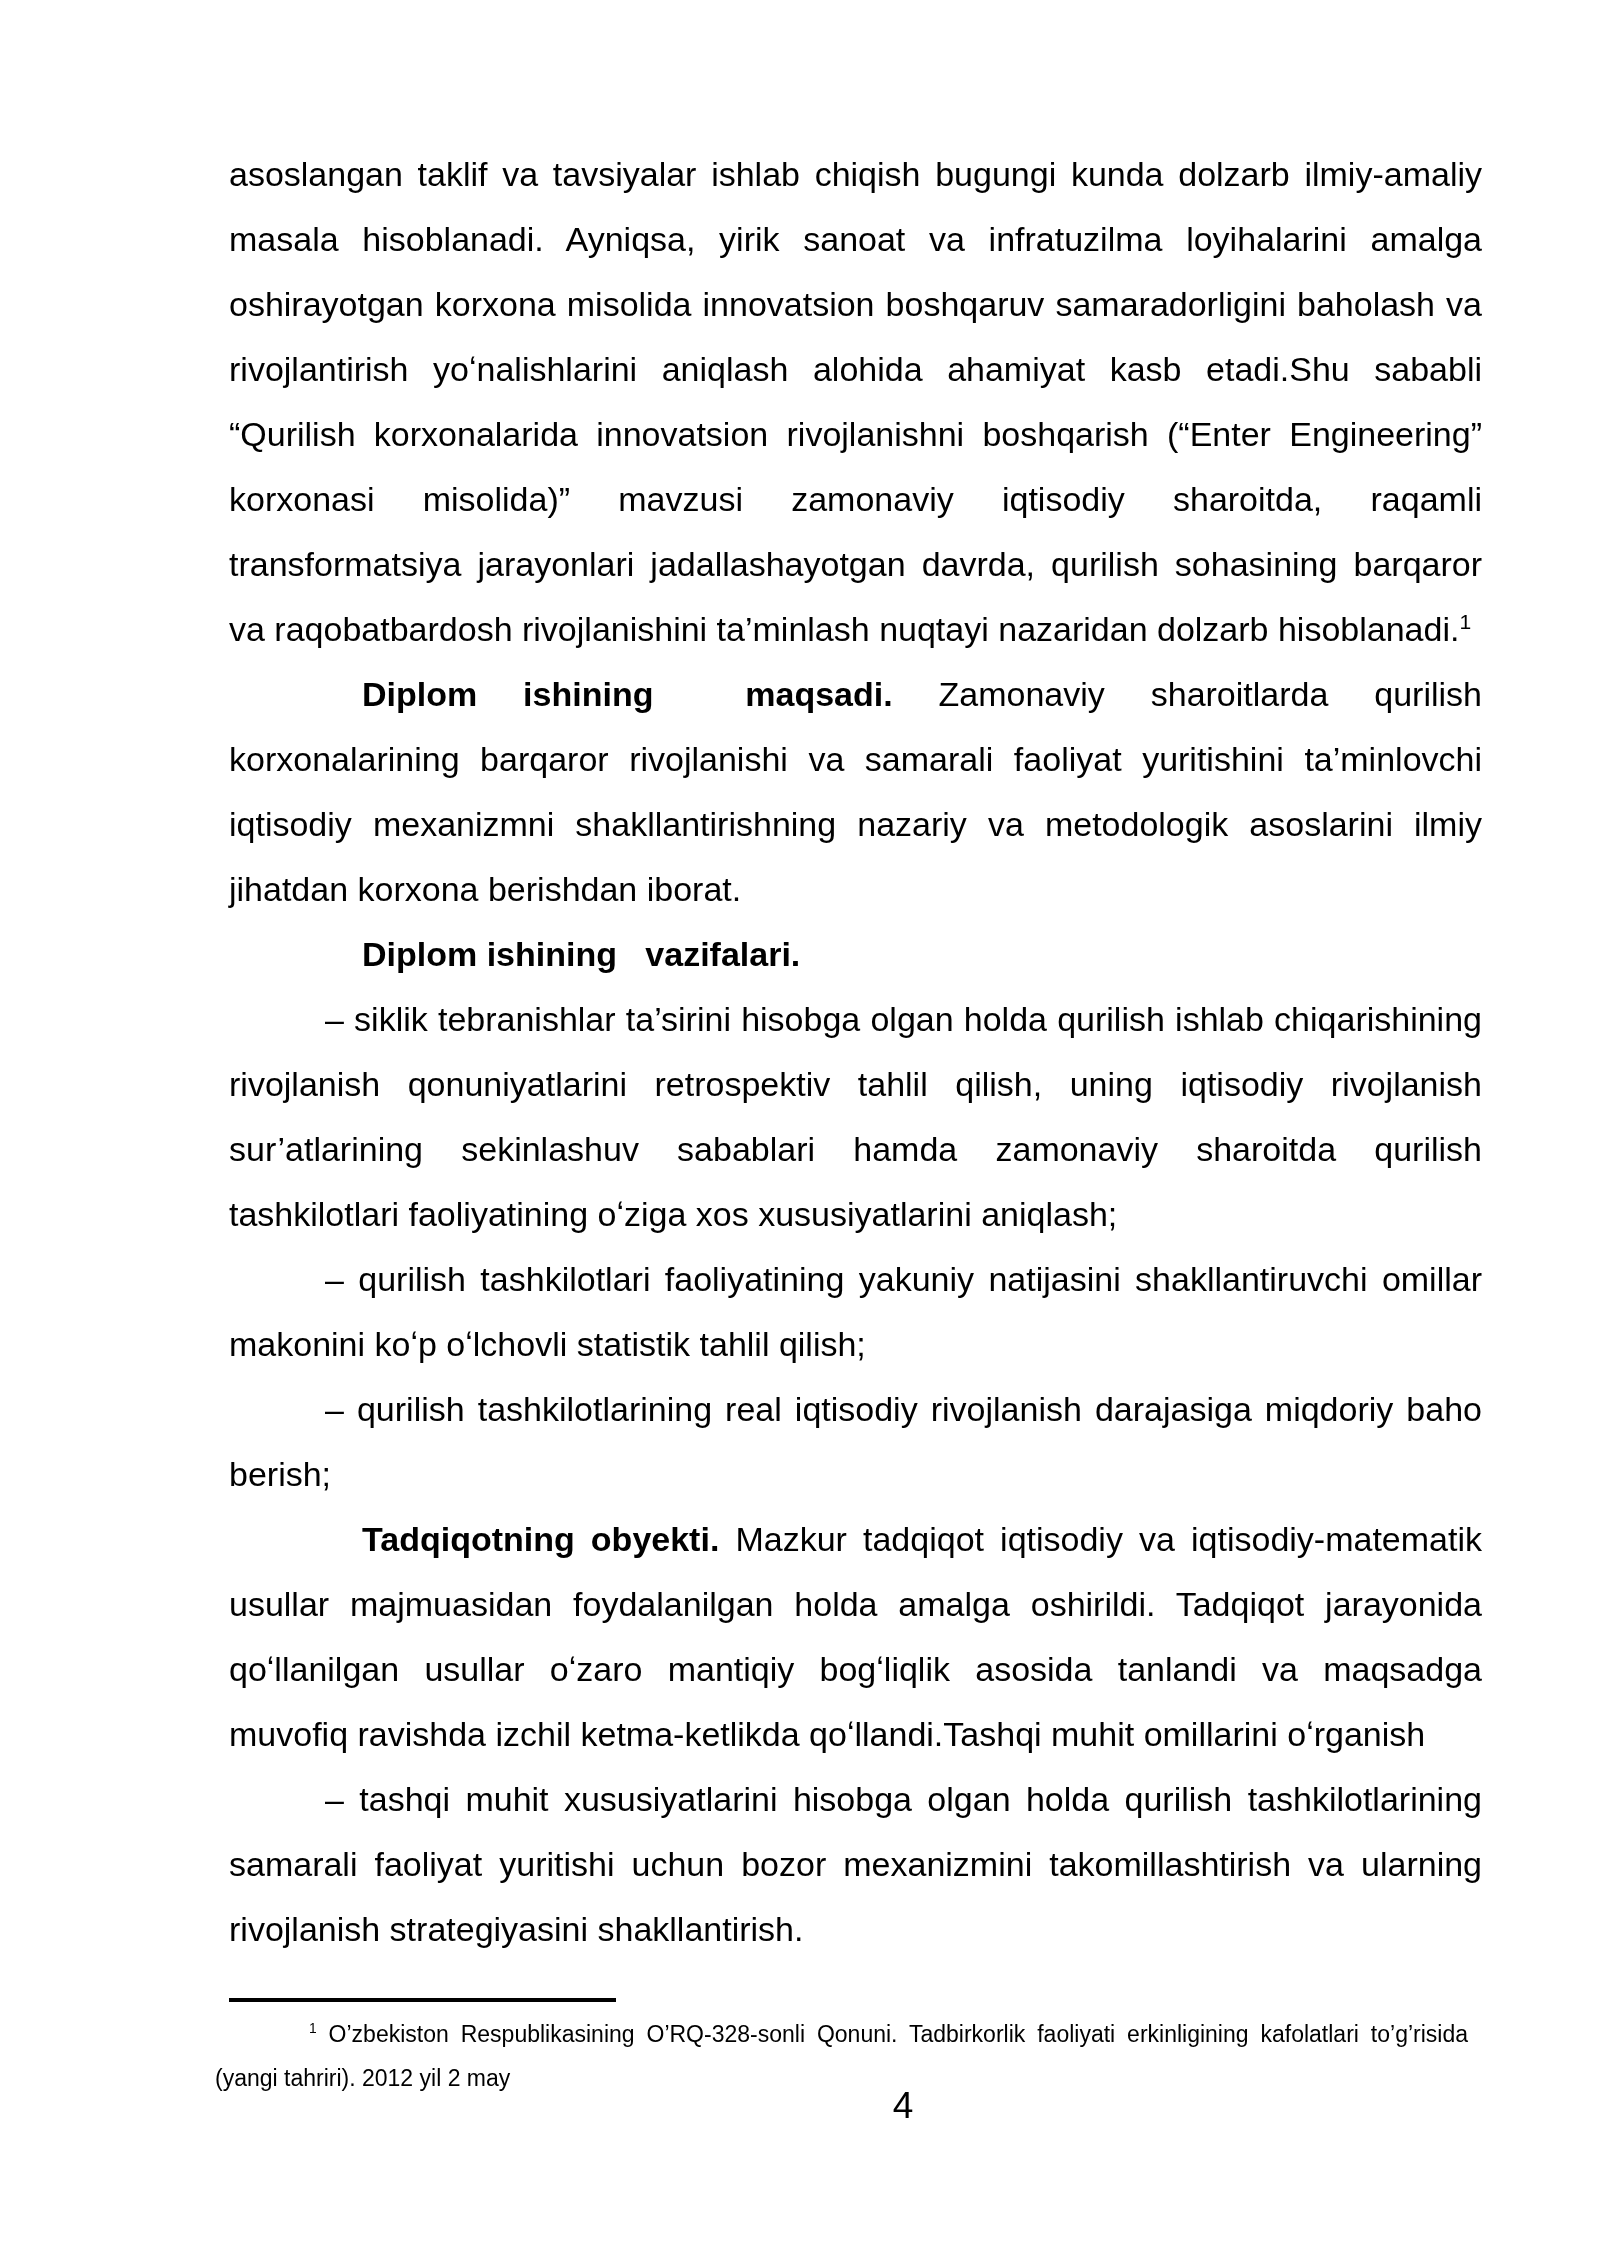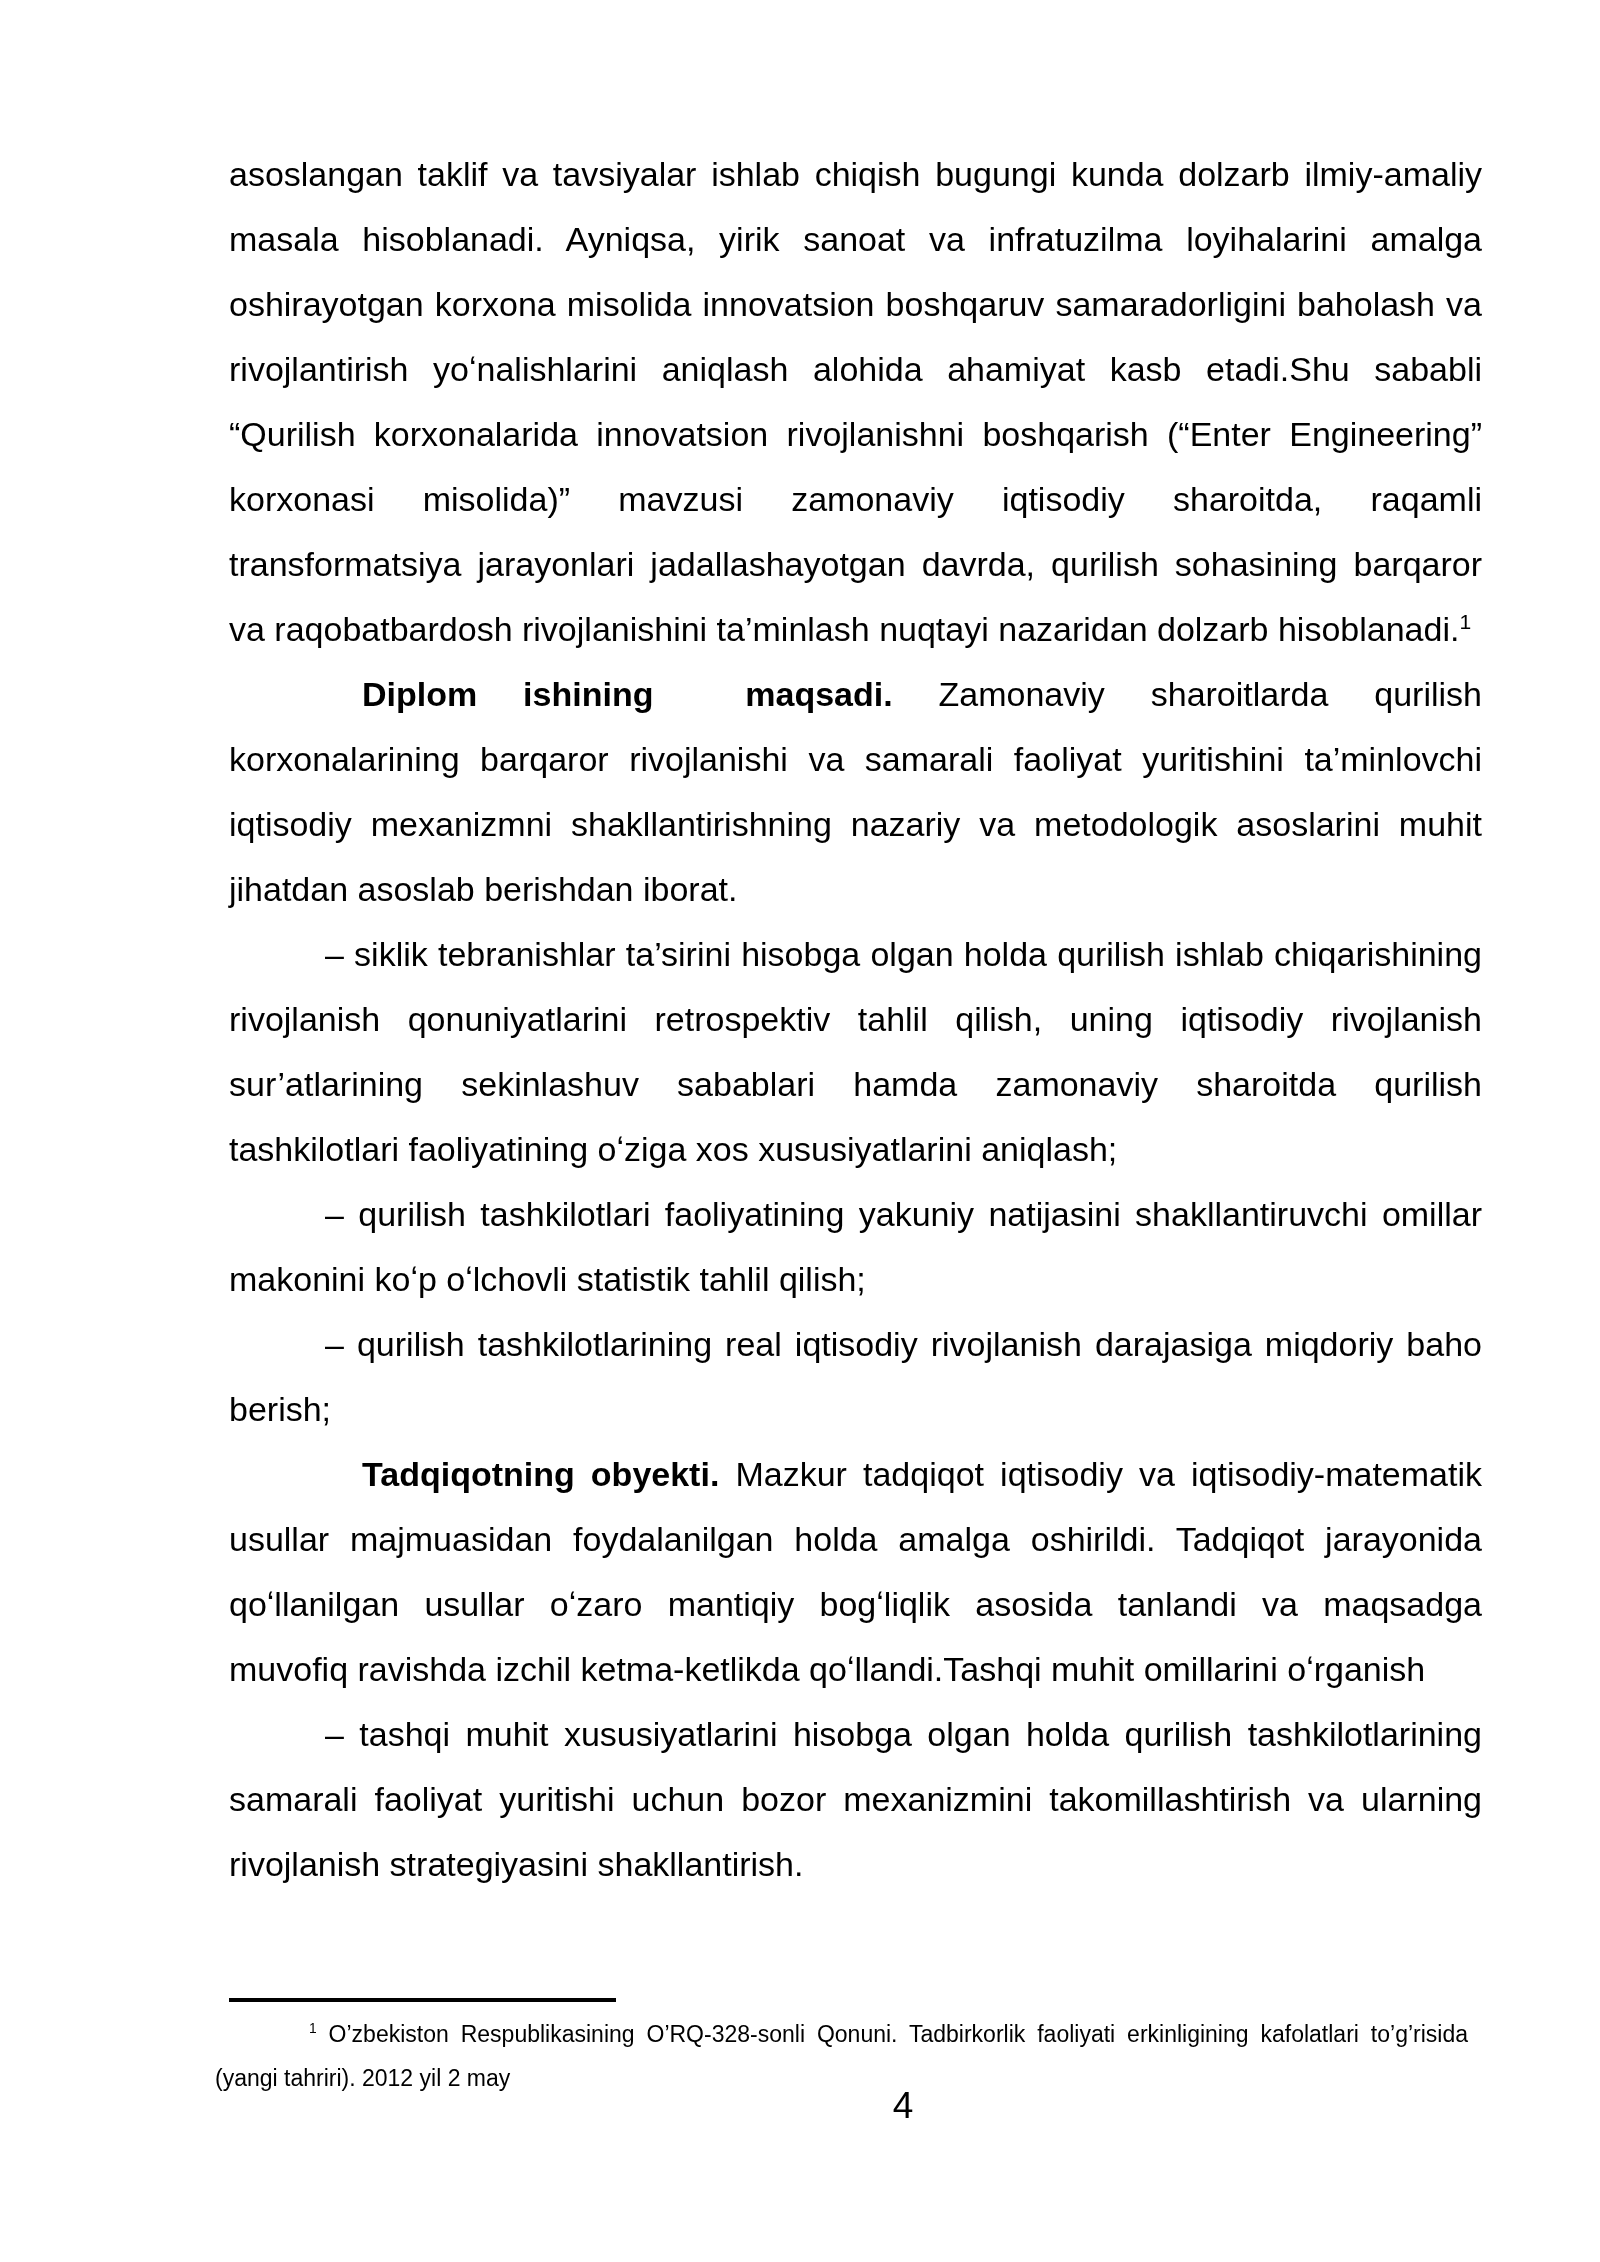--- a/index.html
+++ b/index.html
@@ -60,22 +60,23 @@
 </style>
 </head>
 <body>
 
 <div class="page">
 
   <div class="text-block">
 
     <p class="no-indent"><span>asoslangan taklif va tavsiyalar ishlab chiqish bugungi kunda dolzarb ilmiy-amaliy masala hisoblanadi. Ayniqsa, yirik sanoat va infratuzilma loyihalarini amalga oshirayotgan korxona misolida innovatsion boshqaruv samaradorligini baholash va rivojlantirish yoʻnalishlarini aniqlash alohida ahamiyat kasb etadi.Shu sababli “Qurilish korxonalarida innovatsion rivojlanishni boshqarish (“Enter Engineering” korxonasi misolida)” mavzusi zamonaviy iqtisodiy sharoitda, raqamli transformatsiya jarayonlari jadallashayotgan davrda, qurilish sohasining barqaror va raqobatbardosh rivojlanishini ta’minlash nuqtayi nazaridan dolzarb hisoblanadi.</span><sup class="fn-ref">1</sup></p>
 
-    <p class="indent"><b class="lead">Diplom ishining&nbsp; maqsadi.</b> <span>Zamonaviy sharoitlarda qurilish korxonalarining barqaror rivojlanishi va samarali faoliyat yuritishini ta’minlovchi iqtisodiy mexanizmni shakllantirishning nazariy va metodologik asoslarini muhit jihatdan asoslab berishdan iborat.</span></p>
+    <p class="indent"><b class="lead">Diplom ishining&nbsp; maqsadi.</b> <span>Zamonaviy sharoitlarda qurilish korxonalarining barqaror rivojlanishi va samarali faoliyat yuritishini ta’minlovchi iqtisodiy mexanizmni shakllantirishning nazariy va metodologik asoslarini ilmiy jihatdan korxona berishdan iborat.</span></p>
 
+    <p class="indent"><b class="lead">Diplom ishining&nbsp;&nbsp; vazifalari.</b></p>
 
     <p class="indent"><span>– siklik tebranishlar ta’sirini hisobga olgan holda qurilish ishlab chiqarishining rivojlanish qonuniyatlarini retrospektiv tahlil qilish, uning iqtisodiy rivojlanish sur’atlarining sekinlashuv sabablari hamda zamonaviy sharoitda qurilish tashkilotlari faoliyatining oʻziga xos xususiyatlarini aniqlash;</span></p>
 
     <p class="indent"><span>– qurilish tashkilotlari faoliyatining yakuniy natijasini shakllantiruvchi omillar makonini koʻp oʻlchovli statistik tahlil qilish;</span></p>
 
     <p class="indent"><span>– qurilish tashkilotlarining real iqtisodiy rivojlanish darajasiga miqdoriy baho berish;</span></p>
 
     <p class="indent"><b class="lead">Tadqiqotning obyekti.</b> <span>Mazkur tadqiqot iqtisodiy va iqtisodiy-matematik usullar majmuasidan foydalanilgan holda amalga oshirildi. Tadqiqot jarayonida qoʻllanilgan usullar oʻzaro mantiqiy bogʻliqlik asosida tanlandi va maqsadga muvofiq ravishda izchil ketma-ketlikda qoʻllandi.Tashqi muhit omillarini oʻrganish</span></p>
 
     <p class="indent"><span>– tashqi muhit xususiyatlarini hisobga olgan holda qurilish tashkilotlarining samarali faoliyat yuritishi uchun bozor mexanizmini takomillashtirish va ularning rivojlanish strategiyasini shakllantirish.</span></p>

